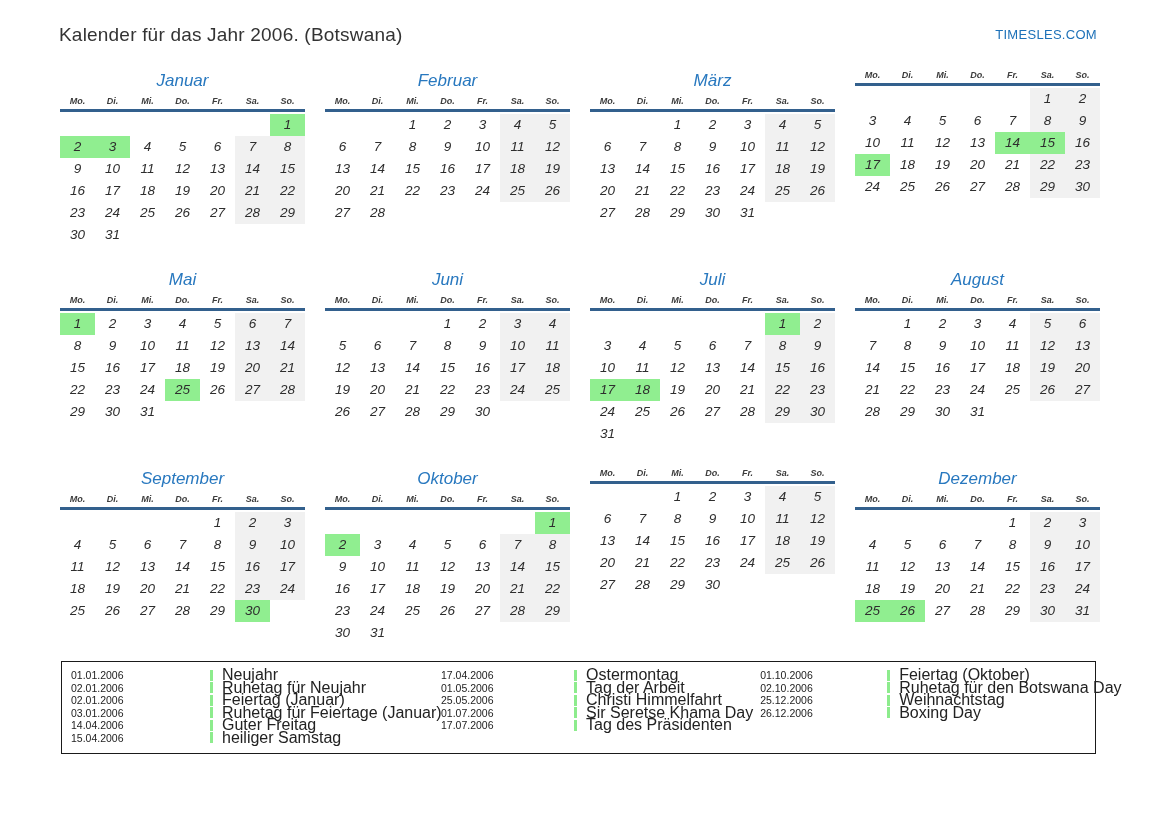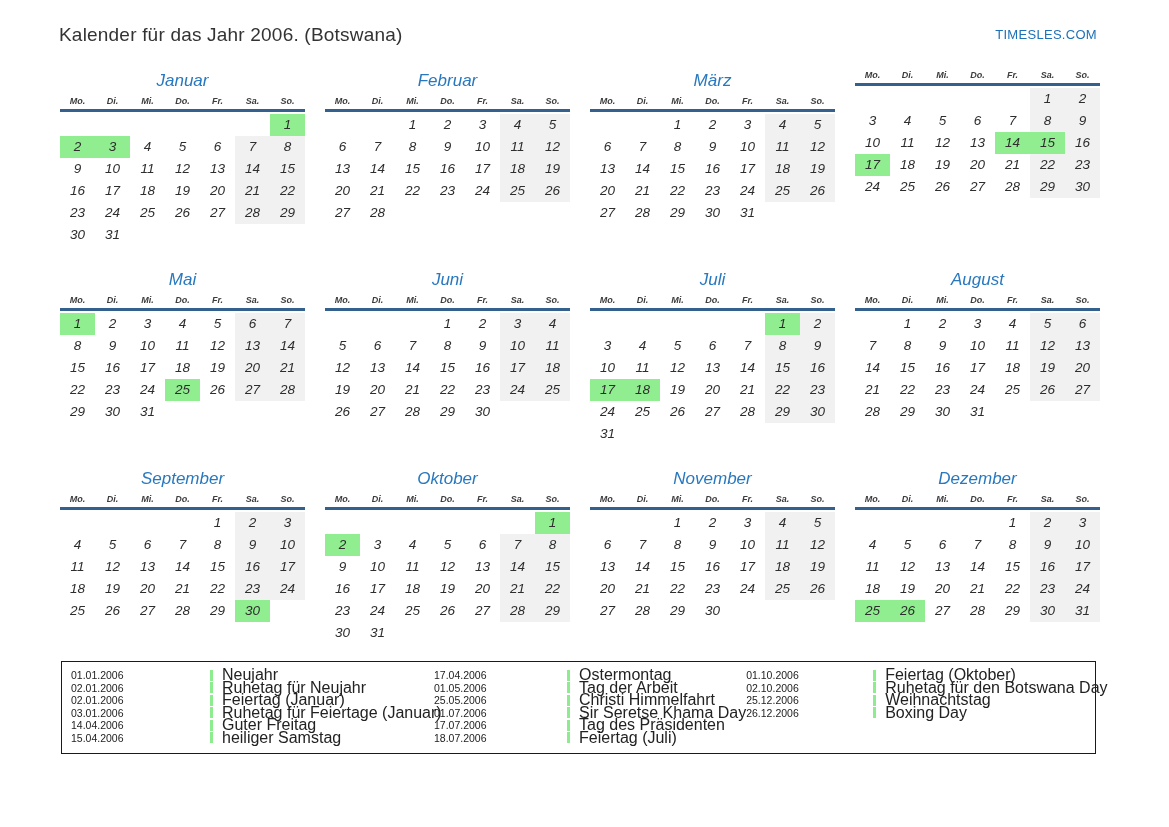--- a/index.html
+++ b/index.html
@@ -19,21 +19,21 @@
   .site-link{font-size:13px;color:var(--site-blue);text-decoration:none;margin-top:3px;letter-spacing:.3px;cursor:pointer;}
   .months{display:grid;grid-template-columns:repeat(4,245px);column-gap:20px;row-gap:23px;margin:24px 60px 0 60px;}
   .month{width:245px;font-style:italic;}
   .month-title{font-size:17px;color:var(--title-blue);text-align:center;height:22px;line-height:22px;margin-bottom:4px;}
   .weekday-row{display:grid;grid-template-columns:repeat(7,35px);padding-bottom:3px;border-bottom:3px solid var(--line-blue);}
   .wd{font-size:9px;font-weight:700;color:#3c3c3c;text-align:center;}
   .days{display:grid;grid-template-columns:repeat(7,35px);grid-auto-rows:22px;margin-top:2px;}
   .cell{font-size:13.5px;color:var(--ink);text-align:center;line-height:22px;}
   .cell.we{background:var(--weekend);}
   .cell.hl{background:var(--hl);}
-  .legend{margin:17px 60px 0 61px;border:1.5px solid #1a1a1a;display:flex;padding:7px 0 9px 9px;}
+  .legend{margin:17px 60px 0 61px;border:1.5px solid #1a1a1a;display:flex;padding:7px 0 9px 9px;gap:7px;}
   .lgroup{display:flex;flex-direction:column;}
   .lgroup-0{width:363px;}
   .lgroup-1{width:326px;}
   .lgroup-2{flex:1;}
   .lrow{display:flex;height:12.5px;align-items:center;}
   .ldate{font-size:10.5px;color:#222;width:139px;flex:none;}
   .lgroup-1 .ldate{width:133px;}
   .lgroup-2 .ldate{width:127px;}
   .lbar{display:inline-block;width:3px;height:11px;background:var(--bar-green);margin-right:9px;flex:none;}
   .lname{font-size:16px;color:#222;white-space:nowrap;}
@@ -551,21 +551,20 @@
           <div class="cell">30</div>
           <div class="cell">31</div>
           <div class="cell"></div>
           <div class="cell"></div>
           <div class="cell"></div>
           <div class="cell"></div>
           <div class="cell"></div>
         </div>
       </div>
       <div class="month">
-        <div class="month-title">November</div>
         <div class="weekday-row">
           <span class="wd">Mo.</span>
           <span class="wd">Di.</span>
           <span class="wd">Mi.</span>
           <span class="wd">Do.</span>
           <span class="wd">Fr.</span>
           <span class="wd">Sa.</span>
           <span class="wd">So.</span>
         </div>
         <div class="days">
@@ -708,25 +707,20 @@
         <div class="lrow">
           <span class="ldate">01.07.2006</span>
           <span class="lbar"></span>
           <span class="lname">Sir Seretse Khama Day</span>
         </div>
         <div class="lrow">
           <span class="ldate">17.07.2006</span>
           <span class="lbar"></span>
           <span class="lname">Tag des Präsidenten</span>
         </div>
-        <div class="lrow">
-          <span class="ldate">18.07.2006</span>
-          <span class="lbar"></span>
-          <span class="lname">Feiertag (Juli)</span>
-        </div>
       </div>
       <div class="lgroup lgroup-2">
         <div class="lrow">
           <span class="ldate">01.10.2006</span>
           <span class="lbar"></span>
           <span class="lname">Feiertag (Oktober)</span>
         </div>
         <div class="lrow">
           <span class="ldate">02.10.2006</span>
           <span class="lbar"></span>

